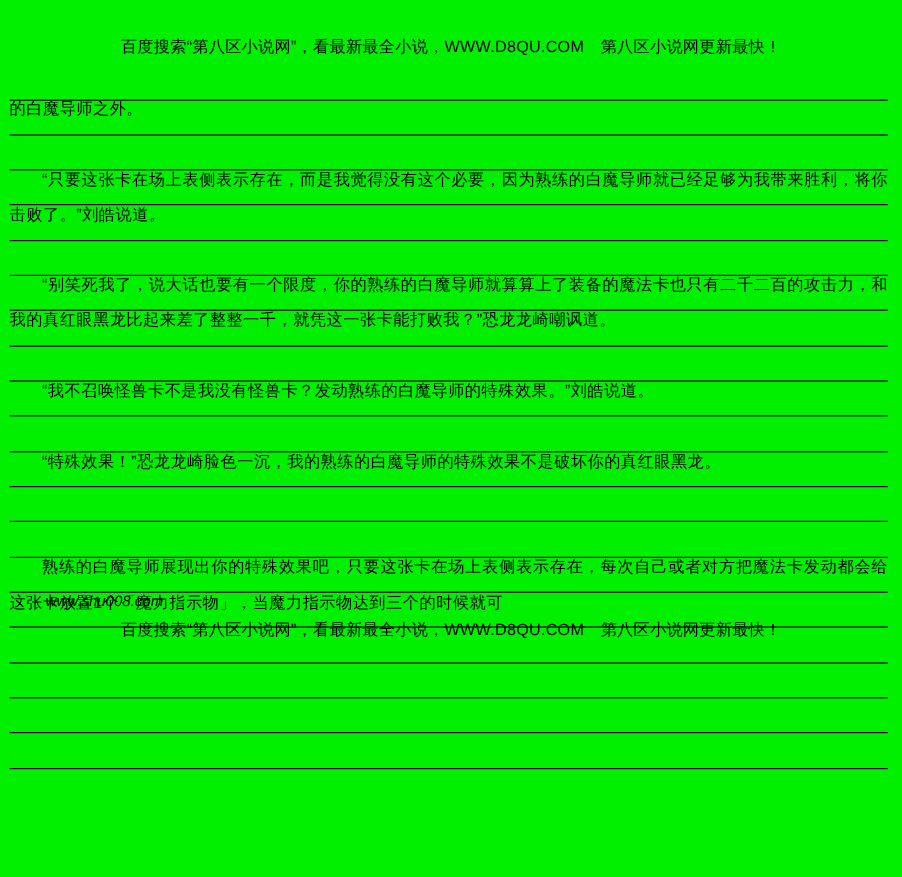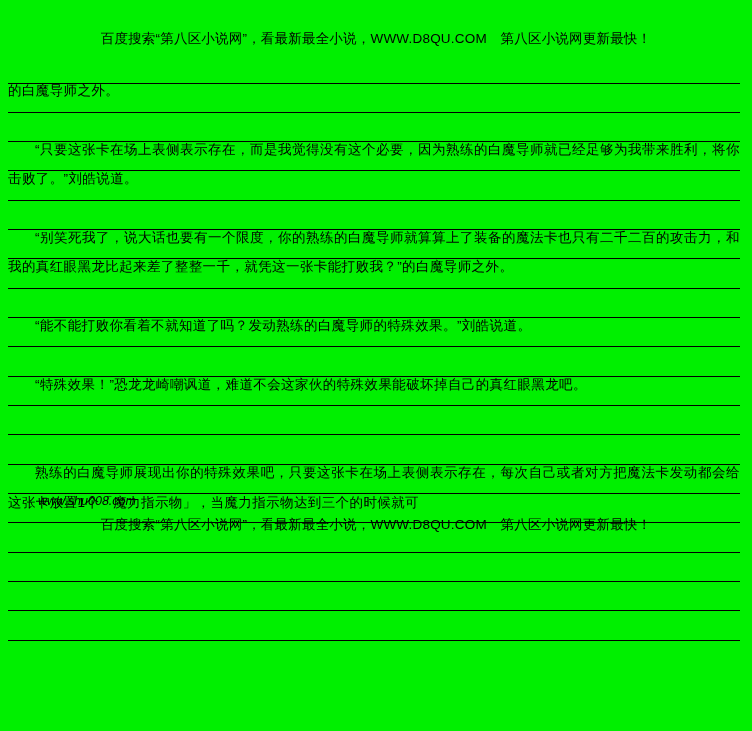--- a/index.html
+++ b/index.html
@@ -120,25 +120,25 @@
     <div class="rule" style="top:521px"></div>
     <div class="rule" style="top:550px"></div>
     <div class="rule" style="top:580px"></div>
   </div>
 
   <div class="body-text">
     <p class="para cont">的白魔导师之外。</p>
     <div class="spacer"></div>
     <p class="para">“只要这张卡在场上表侧表示存在，而是我觉得没有这个必要，因为熟练的白魔导师就已经足够为我带来胜利，将你击败了。”刘皓说道。</p>
     <div class="spacer"></div>
-    <p class="para">“别笑死我了，说大话也要有一个限度，你的熟练的白魔导师就算算上了装备的魔法卡也只有二千二百的攻击力，和我的真红眼黑龙比起来差了整整一千，就凭这一张卡能打败我？”的白魔导师之外。</p>
+    <p class="para">“别笑死我了，说大话也要有一个限度，你的熟练的白魔导师就算算上了装备的魔法卡也只有二千二百的攻击力，和我的真红眼黑龙比起来差了整整一千，就凭这一张卡能打败我？”恐龙龙崎嘲讽道。</p>
     <div class="spacer"></div>
-    <p class="para">“能不能打败你看着不就知道了吗？发动熟练的白魔导师的特殊效果。”刘皓说道。</p>
+    <p class="para">“我不召唤怪兽卡不是我没有怪兽卡？发动熟练的白魔导师的特殊效果。”刘皓说道。</p>
     <div class="spacer"></div>
-    <p class="para">“特殊效果！”恐龙龙崎嘲讽道，难道不会这家伙的特殊效果能破坏掉自己的真红眼黑龙吧。</p>
+    <p class="para">“特殊效果！”恐龙龙崎脸色一沉，我的熟练的白魔导师的特殊效果不是破坏你的真红眼黑龙。</p>
     <div class="spacer"></div>
     <div class="spacer"></div>
     <p class="para">熟练的白魔导师展现出你的特殊效果吧，只要这张卡在场上表侧表示存在，每次自己或者对方把魔法卡发动都会给这张卡放置1个「魔力指示物」，当魔力指示物达到三个的时候就可</p>
   </div>
 
   <div class="site-url">www.shu008.com</div>
 
   <div class="footer-bar">百度搜索“第八区小说网”，看最新最全小说，WWW.D8QU.COM　第八区小说网更新最快！</div>
 
 </div>

